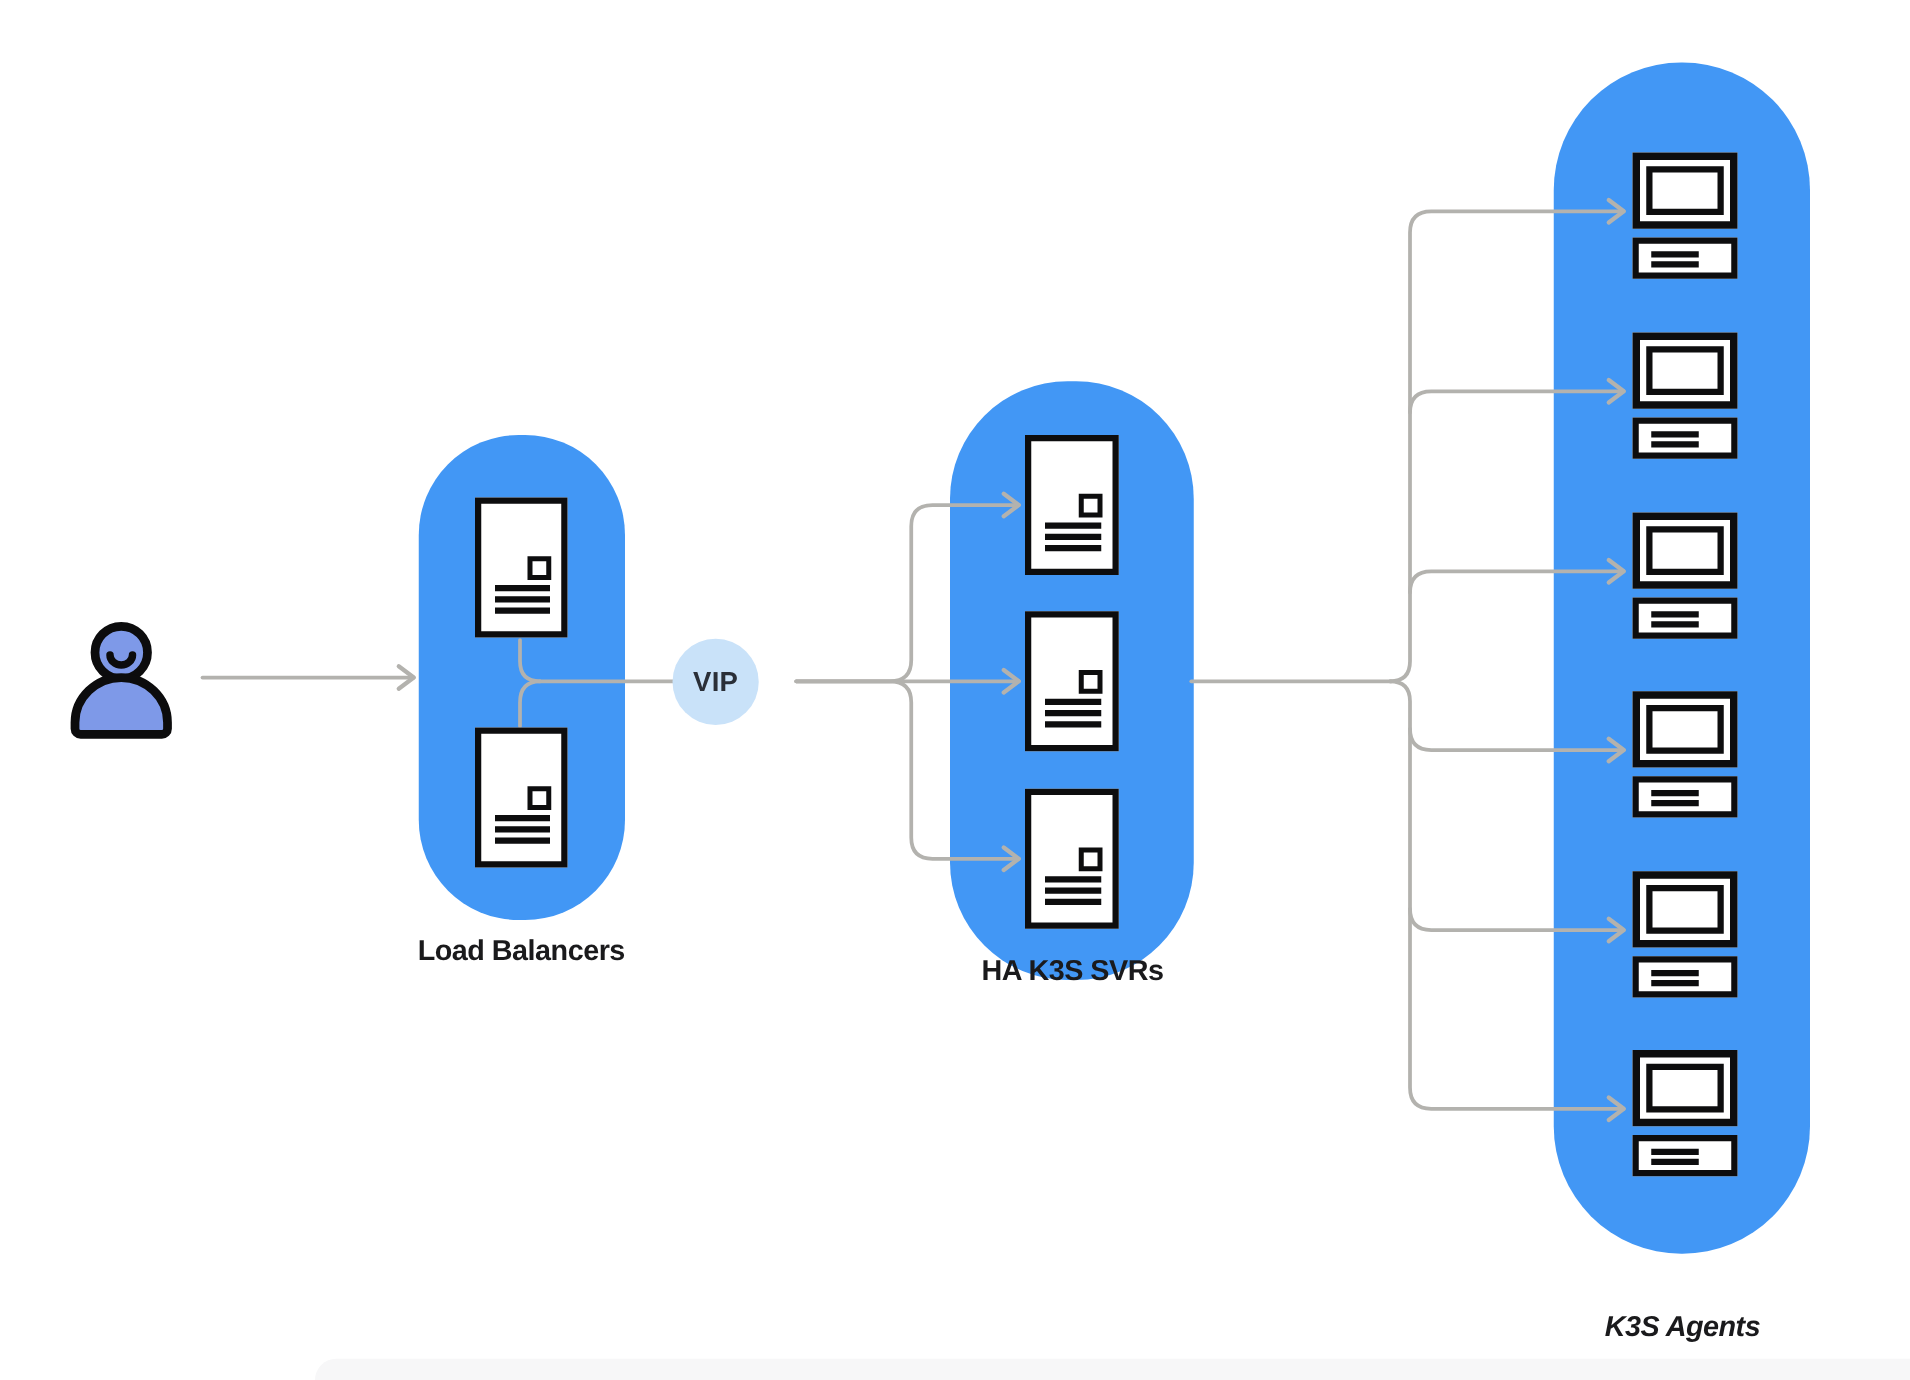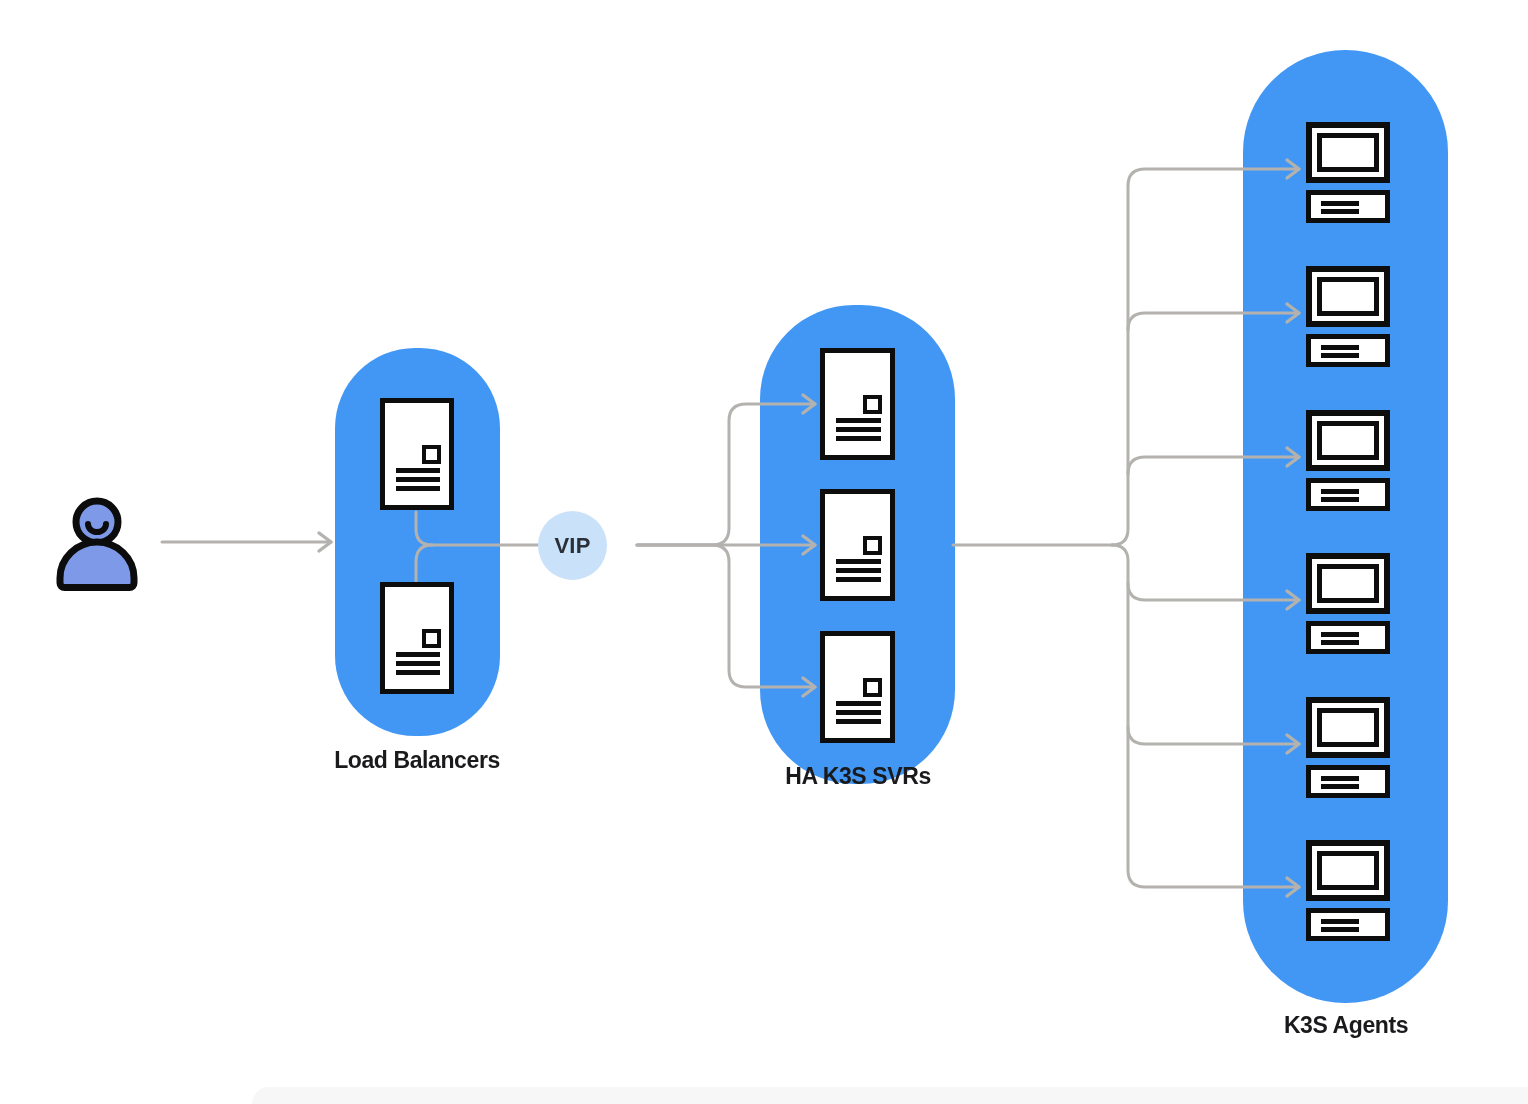--- a/index.html
+++ b/index.html
@@ -41,21 +41,21 @@
   
   #vip{position:absolute;left:538px;top:511px;width:69px;height:69px;border-radius:50%;
        background:#C9E2F9;z-index:3;display:flex;align-items:center;justify-content:center;
        font-weight:bold;font-size:22px;color:#2A2F38;letter-spacing:0.2px;}
 
   
   .glabel{position:absolute;width:220px;text-align:center;font-weight:bold;font-size:23px;
           color:#1A1A1C;letter-spacing:-0.4px;z-index:3;}
   #lb-label{left:307px;top:747px;}
   #ha-label{left:748px;top:763px;}
-  #agents-label{left:1236px;top:1012px;}
+  #agents-label{left:1236px;top:1048px;font-style:italic;}
 
   
   #user{position:absolute;left:50px;top:492px;z-index:3;}
 
   
   #bottom-panel{position:absolute;left:252px;right:0;top:1087px;height:17px;
           background:#f7f7f8;border-top-left-radius:36px;z-index:0;}
 </style>
 </head>
 <body>

